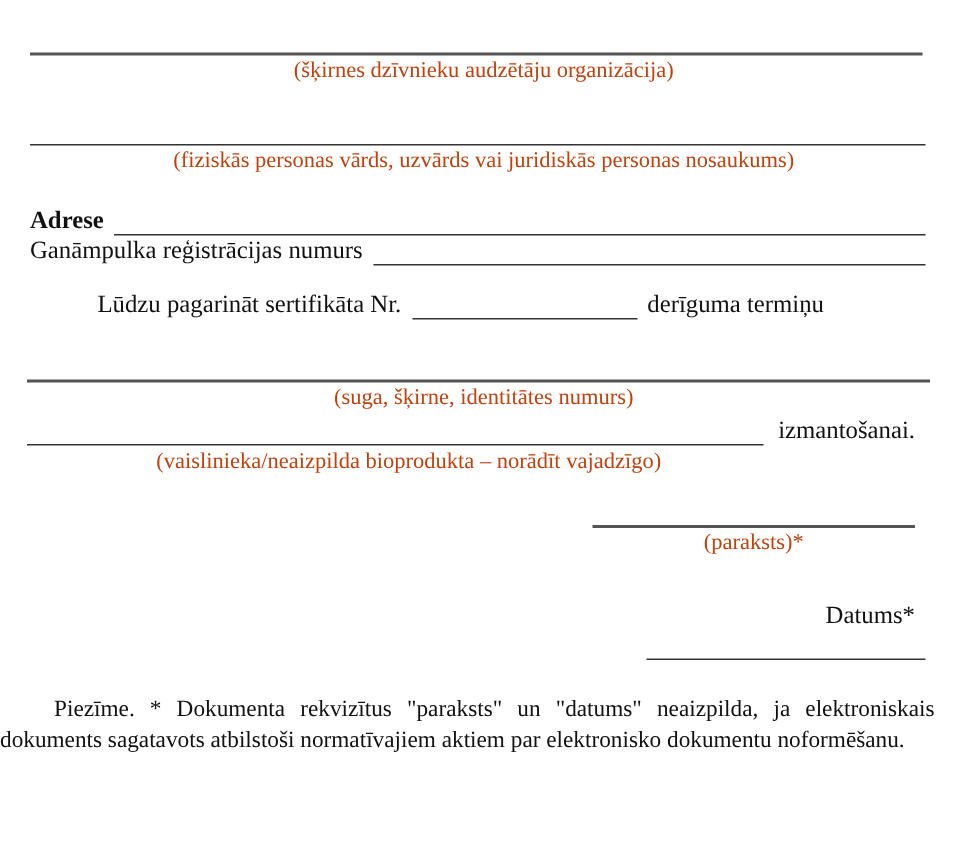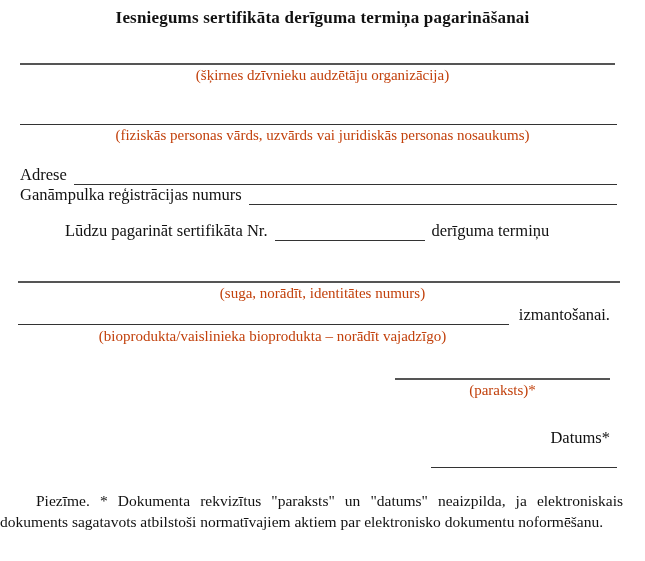--- a/index.html
+++ b/index.html
@@ -35,21 +35,21 @@
   .row {
     display:flex; align-items:flex-end;
     margin-left:20px; margin-right:28px;
   }
   .row .lbl {
     font-size:16.5px; line-height:20px;
     white-space:nowrap; padding-right:7px;
   }
   .row .flexfill { flex:1; height:20px; }
   .applicant-row { margin-top:20px; }
-  .address-row  { margin-top:20px; }
+  .address-row  { margin-top:20px;font-weight:bold; }
   .herd-row     { }
   .request-row  { margin-top:16px; margin-left:65px; margin-right:0; }
   .request-row .blank { width:150px; height:20px; }
   .request-row .after { padding-left:7px; padding-right:0; }
   .species-line {
     height:42px;
     margin:0 25px 0 18px;
     border-bottom:2px solid #555;
   }
   .usage-row { margin-top:2px; margin-left:18px; margin-right:35px; }
@@ -66,21 +66,20 @@
     font-size:15.5px; line-height:21px;
     text-align:justify;
     text-indent:36px;
   }
 </style>
 </head>
 <body>
 
 <div class="page">
 
-  <div class="title">Iesniegums sertifikāta derīguma termiņa pagarināšanai</div>
 
   <div class="org-line"></div>
   <div class="caption">(šķirnes dzīvnieku audzētāju organizācija)</div>
 
   <div class="row applicant-row">
     <div class="fill flexfill"></div>
   </div>
   <div class="caption">(fiziskās personas vārds, uzvārds vai juridiskās personas nosaukums)</div>
 
   <div class="row address-row">
@@ -93,28 +92,28 @@
     <div class="fill flexfill"></div>
   </div>
 
   <div class="row request-row">
     <span class="lbl">Lūdzu pagarināt sertifikāta Nr.</span>
     <div class="fill blank"></div>
     <span class="lbl after">derīguma termiņu</span>
   </div>
 
   <div class="species-line"></div>
-  <div class="caption">(suga, norādīt, identitātes numurs)</div>
+  <div class="caption">(suga, šķirne, identitātes numurs)</div>
 
   <div class="row usage-row">
     <div class="fill flexfill"></div>
     <span class="lbl suffix">izmantošanai.</span>
   </div>
   <div class="usage-caption-wrap">
-    <div class="caption">(bioprodukta/vaislinieka bioprodukta – norādīt vajadzīgo)</div>
+    <div class="caption">(vaislinieka/neaizpilda bioprodukta – norādīt vajadzīgo)</div>
   </div>
 
   <div class="sig-block">
     <div class="sig-line"></div>
     <div class="caption">(paraksts)*</div>
   </div>
 
   <div class="row date-row">
     <span class="lbl">Datums*</span>
     <div class="fill blank"></div>

